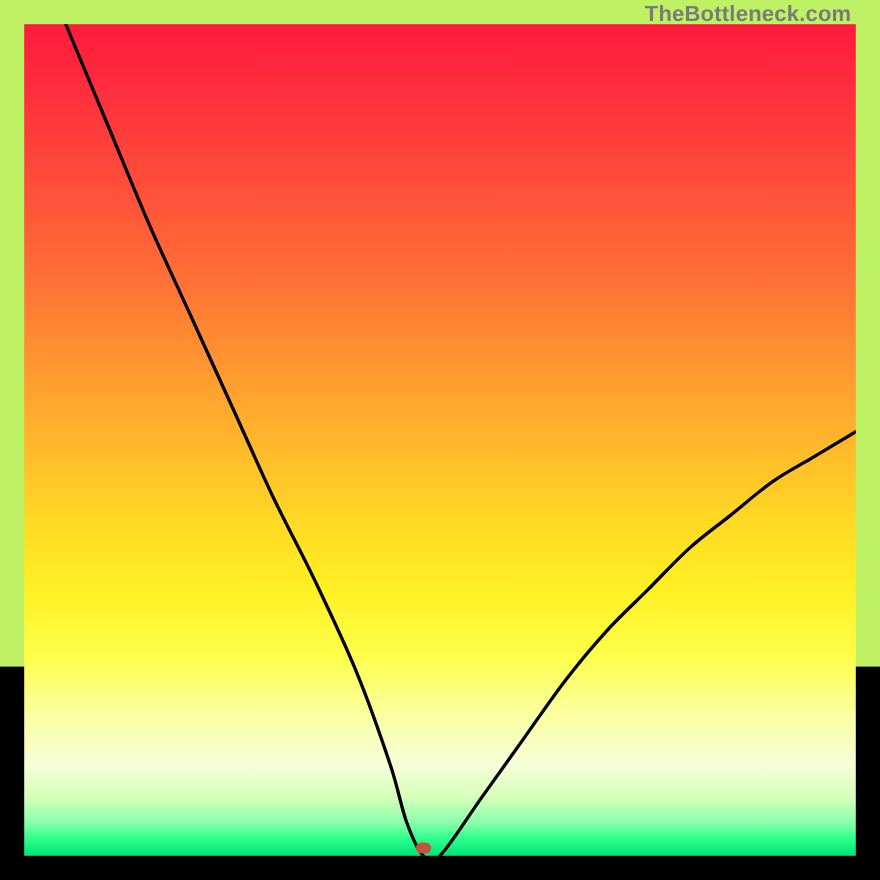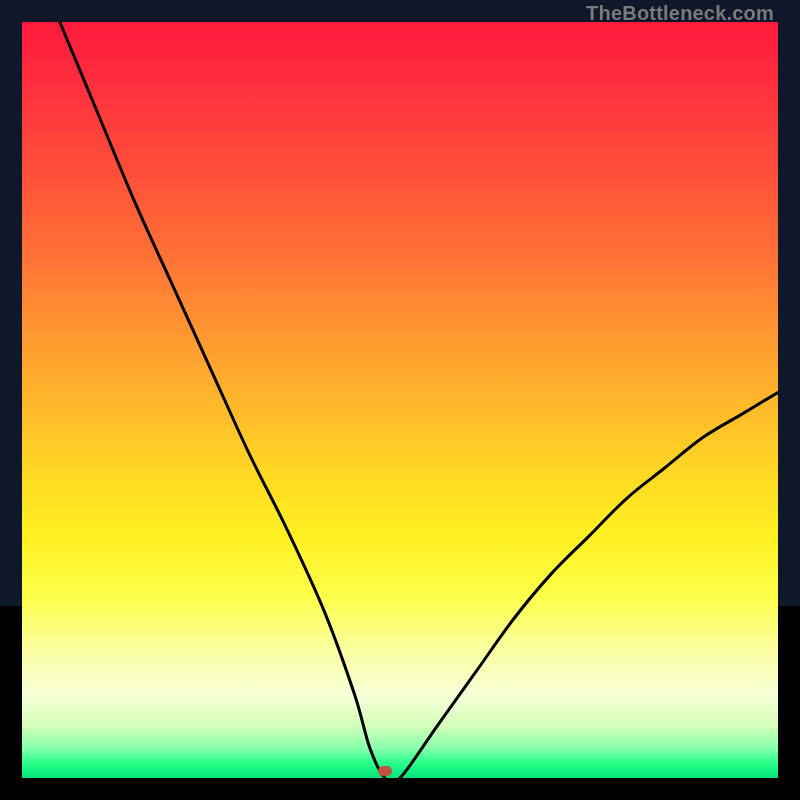--- a/index.html
+++ b/index.html
@@ -10,21 +10,21 @@
     height: 800px;
     overflow: hidden;
     position: relative;
   }
   .frame {
     position: absolute;
     top: 0;
     left: 0;
     width: 800px;
     height: 606px;
-    background: #0f172a;
+    background: #bef264;
   }
   .plot {
     position: absolute;
     top: 22px;
     left: 22px;
     width: 756px;
     height: 756px;
     background: linear-gradient(to bottom,
       #ff1a3d 0%,
       #ff2e3d 8%,

